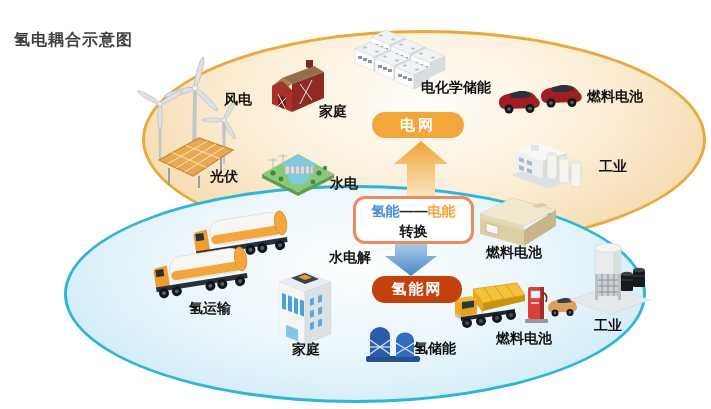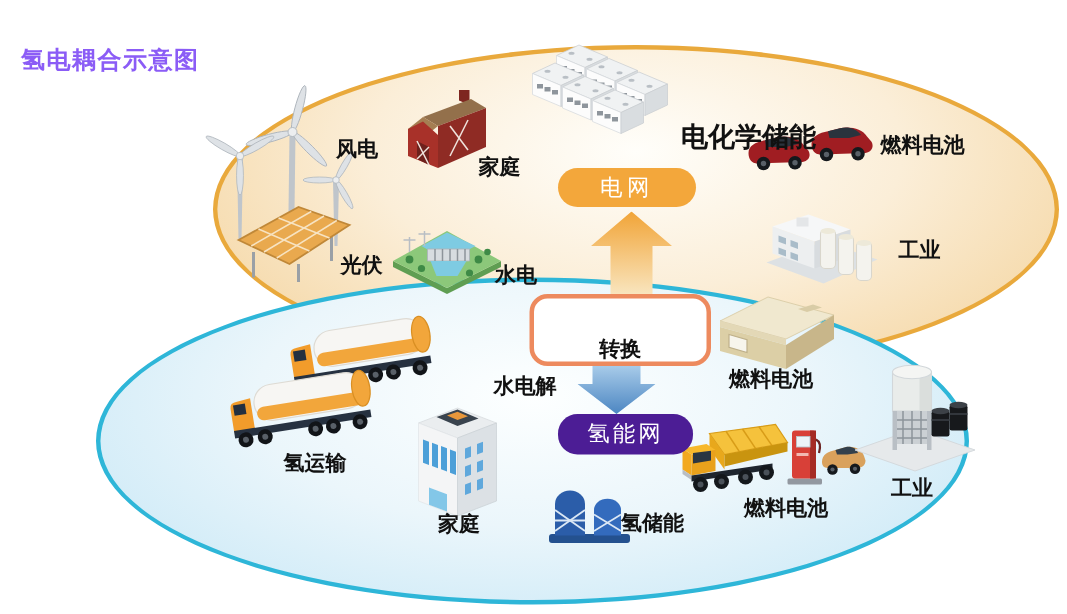--- a/index.html
+++ b/index.html
@@ -1,36 +1,36 @@
 <!DOCTYPE html>
 <html><head>
 <meta charset="utf-8">
 <style>
   html,body{margin:0;padding:0;background:#fff;}
   .canvas{position:relative;width:711px;height:409px;overflow:hidden;background:#fff;
           font-family:"Liberation Sans","DejaVu Sans",sans-serif;}
-  .title{position:absolute;left:14px;top:30px;font-size:16px;font-weight:bold;color:#8b5cf6;letter-spacing:1px;}
+  .title{position:absolute;left:14px;top:30px;font-size:16px;font-weight:bold;color:#404040;letter-spacing:1px;}
   .ellipse{position:absolute;border-radius:50%;}
   .ellipse.top{left:142px;top:30px;width:558px;height:213px;border:3px solid #E9A93C;
     background:radial-gradient(ellipse at 50% 32%, #FFFEFA 0%, #FBEED8 45%, #F6DCB0 78%, #F2CE92 100%);z-index:1;}
   .ellipse.bottom{left:64px;top:185px;width:576px;height:212px;border:3px solid #2EB6D8;
     background:radial-gradient(ellipse at 50% 36%, #FDFFFF 0%, #EBF6FB 45%, #D5EDF8 75%, #C2E4F3 100%);z-index:2;}
   .ic{position:absolute;z-index:3;}
   .ic svg{display:block;overflow:visible;}
   .lbl{position:absolute;z-index:4;font-size:14px;font-weight:bold;color:#111;white-space:nowrap;}
-  .lbl-sm{font-size:18px;margin-left:33px;}
+  .lbl-sm{font-size:14px;}
   .hub{position:absolute;z-index:4;display:flex;align-items:center;justify-content:center;
-       color:#fff;font-weight:normal;font-size:15px;letter-spacing:3px;border-radius:13px;text-align:center;}
+       color:#fff;font-weight:bold;font-size:15px;letter-spacing:3px;border-radius:13px;text-align:center;}
   .hub-e{left:372px;top:112px;width:92px;height:26px;background:#F3A73B;}
-  .hub-h{left:372px;top:276px;width:90px;height:27px;background:#4c1d95;letter-spacing:2px;}
+  .hub-h{left:372px;top:276px;width:90px;height:27px;background:#c2410c;letter-spacing:2px;}
   .conv{position:absolute;left:353px;top:196px;width:121px;height:48px;z-index:5;box-sizing:border-box;
         background:#fff;border:3px solid #ED8A5E;border-radius:12px;text-align:center;
         font-weight:bold;font-size:14px;line-height:20px;padding-top:2px;}
   .c-h2{color:#4A90D2;} .c-dash{color:#222;} .c-el{color:#F2A53C;}
-  .conv-l2{color:#111;margin-top:21px;}
+  .conv-l2{color:#111;}
   .arrow{position:absolute;z-index:4;}
 </style>
 </head>
 <body>
 
 <div class="canvas">
 
   <div class="title">氢电耦合示意图</div>
 
   <div class="ellipse top"></div>
@@ -197,20 +197,21 @@
           <linearGradient id="agu" x1="0" y1="0" x2="0" y2="1">
         <stop offset="0" stop-color="#F1A437"></stop>
             <stop offset="1" stop-color="#F9E6C0"></stop>
       </linearGradient>
         </defs>
       <polygon points="29,0 56,23 43,23 43,56 15,56 15,23 2,23" fill="url(#agu)"></polygon>
     </svg>
   </div>
 
   <div class="conv">
+    <div class="conv-l1"><span class="c-h2">氢能</span><span class="c-dash">——</span><span class="c-el">电能</span></div>
     <div class="conv-l2">转换</div>
   </div>
 
   <div class="arrow" style="left:385px;top:243px">
     <svg width="52" height="33" viewBox="0 0 52 33">
       <defs>
           <linearGradient id="agd" x1="0" y1="0" x2="0" y2="1">
         <stop offset="0" stop-color="#AACDEA"></stop>
             <stop offset="1" stop-color="#4C86C2"></stop>
       </linearGradient>
@@ -382,21 +383,21 @@
         <ellipse cx="59" cy="36" rx="6" ry="2.2" fill="#3C4147"></ellipse>
         <line x1="53" y1="42" x2="65" y2="42" stroke="#3C4147" stroke-width="1"></line>
         <rect x="65" y="32" width="12" height="17" rx="1.5" fill="#17191C"></rect>
         <ellipse cx="71" cy="32" rx="6" ry="2.2" fill="#3C4147"></ellipse>
         <line x1="65" y1="38" x2="77" y2="38" stroke="#3C4147" stroke-width="1"></line>
       </g>
     </svg>
   </div>
 
   <div class="lbl" style="left:224px;top:91px">风电</div>
-  <div class="lbl" style="left:227px;top:168px">光伏</div>
+  <div class="lbl" style="left:210px;top:168px">光伏</div>
   <div class="lbl" style="left:319px;top:103px">家庭</div>
   <div class="lbl" style="left:330px;top:175px">水电</div>
   <div class="lbl lbl-sm" style="left:421px;top:79px">电化学储能</div>
   <div class="lbl" style="left:587px;top:88px">燃料电池</div>
   <div class="lbl" style="left:599px;top:158px">工业</div>
 
   <div class="lbl" style="left:329px;top:249px">水电解</div>
   <div class="lbl" style="left:486px;top:244px">燃料电池</div>
   <div class="lbl" style="left:189px;top:300px">氢运输</div>
   <div class="lbl" style="left:292px;top:341px">家庭</div>

